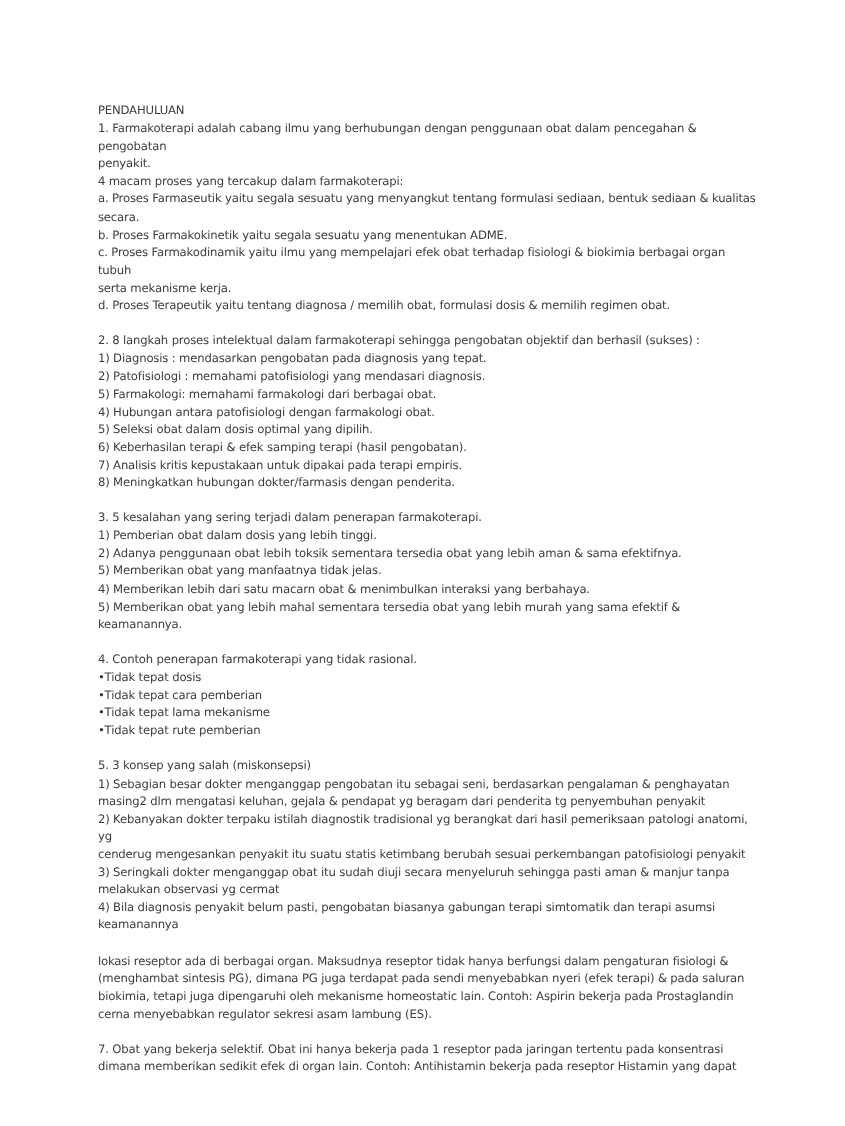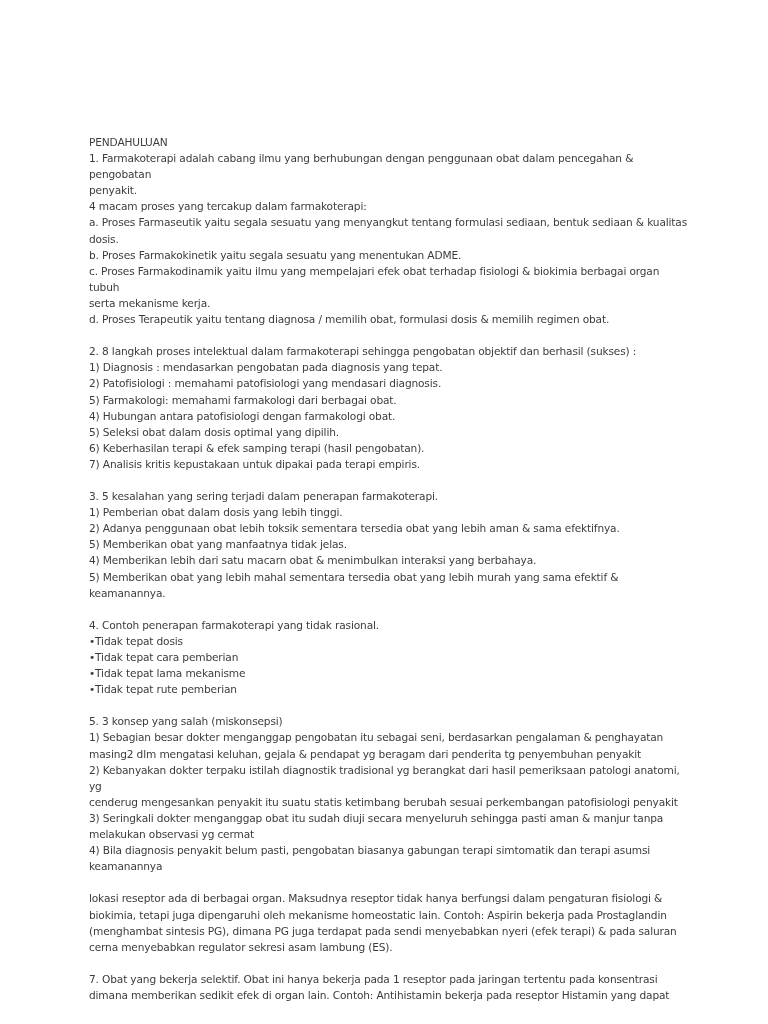--- a/index.html
+++ b/index.html
@@ -16,21 +16,20 @@
       color: #3c3c3c;
     }
     .page {
       position: absolute;
       left: 89px;
       top: 93px;
       width: 600px;
       font-size: 10.6px;
       line-height: 16.1px;
       letter-spacing: -0.15px;
-      margin-top: 41px;
     }
     .line {
       display: block;
       white-space: pre-wrap;
     }
     .gap {
       display: block;
       height: 16.1px;
     }
     .bullet-item::before {
@@ -41,37 +40,38 @@
 <body>
 
 <div class="page">
   <span class="line">PENDAHULUAN</span>
 
   <div>
     <span class="line">1. Farmakoterapi adalah cabang ilmu yang berhubungan dengan penggunaan obat dalam pencegahan &amp; pengobatan</span>
     <span class="line">penyakit.</span>
     <span class="line">4 macam proses yang tercakup dalam farmakoterapi:</span>
     <span class="line">a. Proses Farmaseutik yaitu segala sesuatu yang menyangkut tentang formulasi sediaan, bentuk sediaan &amp; kualitas</span>
-    <span class="line">dosis.</span>
+    <span class="line">secara.</span>
     <span class="line">b. Proses Farmakokinetik yaitu segala sesuatu yang menentukan ADME.</span>
     <span class="line">c. Proses Farmakodinamik yaitu ilmu yang mempelajari efek obat terhadap fisiologi &amp; biokimia berbagai organ tubuh</span>
     <span class="line">serta mekanisme kerja.</span>
     <span class="line">d. Proses Terapeutik yaitu tentang diagnosa / memilih obat, formulasi dosis &amp; memilih regimen obat.</span>
   </div>
   <span class="gap"></span>
 
   <div>
     <span class="line">2. 8 langkah proses intelektual dalam farmakoterapi sehingga pengobatan objektif dan berhasil (sukses) :</span>
     <span class="line">1) Diagnosis : mendasarkan pengobatan pada diagnosis yang tepat.</span>
     <span class="line">2) Patofisiologi : memahami patofisiologi yang mendasari diagnosis.</span>
     <span class="line">5) Farmakologi: memahami farmakologi dari berbagai obat.</span>
     <span class="line">4) Hubungan antara patofisiologi dengan farmakologi obat.</span>
     <span class="line">5) Seleksi obat dalam dosis optimal yang dipilih.</span>
     <span class="line">6) Keberhasilan terapi &amp; efek samping terapi (hasil pengobatan).</span>
     <span class="line">7) Analisis kritis kepustakaan untuk dipakai pada terapi empiris.</span>
+    <span class="line">8) Meningkatkan hubungan dokter/farmasis dengan penderita.</span>
   </div>
   <span class="gap"></span>
 
   <div>
     <span class="line">3. 5 kesalahan yang sering terjadi dalam penerapan farmakoterapi.</span>
     <span class="line">1) Pemberian obat dalam dosis yang lebih tinggi.</span>
     <span class="line">2) Adanya penggunaan obat lebih toksik sementara tersedia obat yang lebih aman &amp; sama efektifnya.</span>
     <span class="line">5) Memberikan obat yang manfaatnya tidak jelas.</span>
     <span class="line">4) Memberikan lebih dari satu macarn obat &amp; menimbulkan interaksi yang berbahaya.</span>
     <span class="line">5) Memberikan obat yang lebih mahal sementara tersedia obat yang lebih murah yang sama efektif &amp; keamanannya.</span>
@@ -95,22 +95,22 @@
     <span class="line">cenderug mengesankan penyakit itu suatu statis ketimbang berubah sesuai perkembangan patofisiologi penyakit</span>
     <span class="line">3) Seringkali dokter menganggap obat itu sudah diuji secara menyeluruh sehingga pasti aman &amp; manjur tanpa</span>
     <span class="line">melakukan observasi yg cermat</span>
     <span class="line">4) Bila diagnosis penyakit belum pasti, pengobatan biasanya gabungan terapi simtomatik dan terapi asumsi</span>
     <span class="line">keamanannya</span>
   </div>
   <span class="gap"></span>
 
   <div>
     <span class="line">lokasi reseptor ada di berbagai organ. Maksudnya reseptor tidak hanya berfungsi dalam pengaturan fisiologi &amp;</span>
+    <span class="line">(menghambat sintesis PG), dimana PG juga terdapat pada sendi menyebabkan nyeri (efek terapi) &amp; pada saluran</span>
     <span class="line">biokimia, tetapi juga dipengaruhi oleh mekanisme homeostatic lain. Contoh: Aspirin bekerja pada Prostaglandin</span>
-    <span class="line">(menghambat sintesis PG), dimana PG juga terdapat pada sendi menyebabkan nyeri (efek terapi) &amp; pada saluran</span>
     <span class="line">cerna menyebabkan regulator sekresi asam lambung (ES).</span>
   </div>
   <span class="gap"></span>
 
   <div>
     <span class="line">7. Obat yang bekerja selektif. Obat ini hanya bekerja pada 1 reseptor pada jaringan tertentu pada konsentrasi</span>
     <span class="line">dimana memberikan sedikit efek di organ lain. Contoh: Antihistamin bekerja pada reseptor Histamin yang dapat</span>
   </div>
 </div>
 

